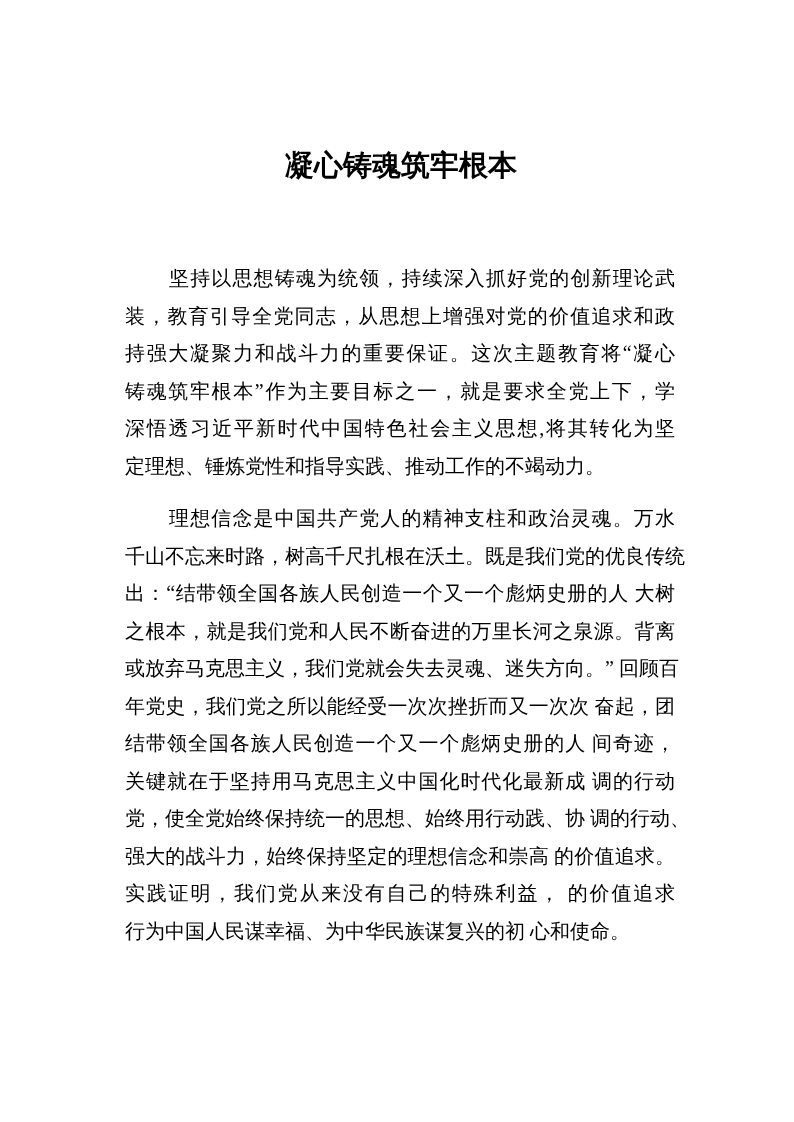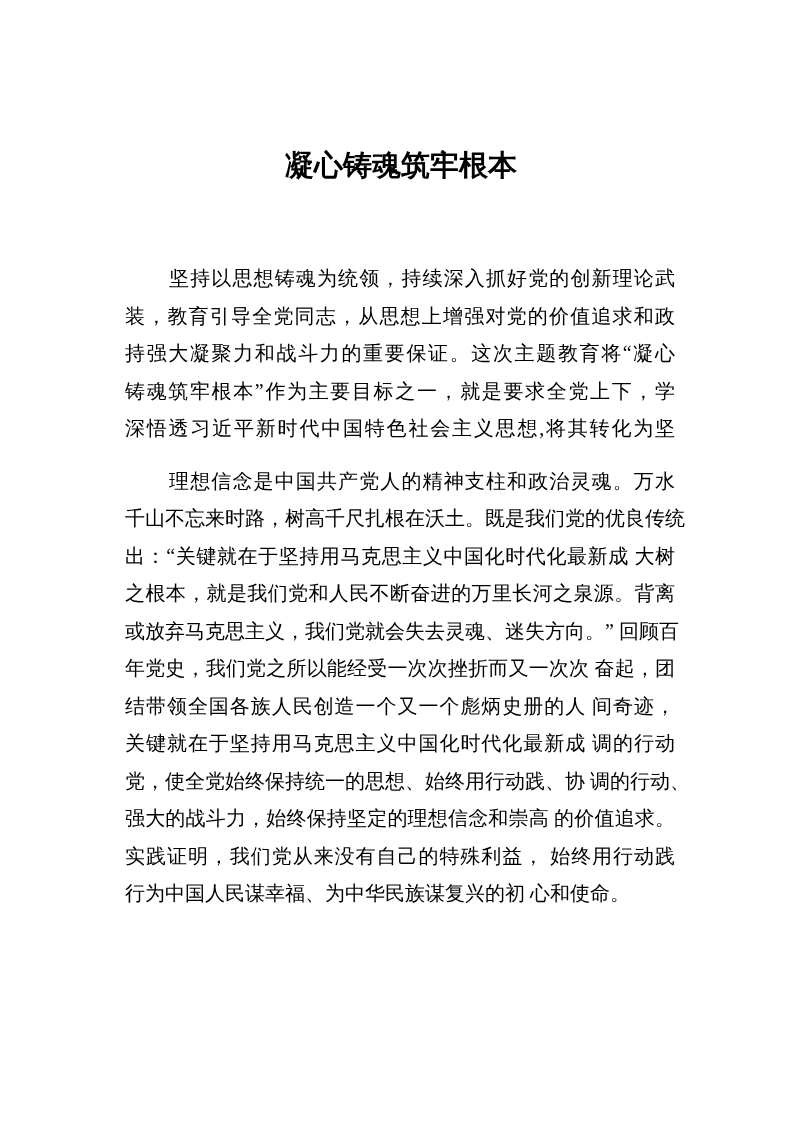--- a/index.html
+++ b/index.html
@@ -58,29 +58,30 @@
 
 <div class="page">
   <h1 class="doc-title">凝心铸魂筑牢根本</h1>
   <div class="doc-body">
       <div class="paragraph">
         <div class="line para-first">坚持以思想铸魂为统领，持续深入抓好党的创新理论武</div>
         <div class="line">装，教育引导全党同志，从思想上增强对党的价值追求和政</div>
         <div class="line">持强大凝聚力和战斗力的重要保证。这次主题教育将“凝心</div>
         <div class="line">铸魂筑牢根本”作为主要目标之一，就是要求全党上下，学</div>
         <div class="line">深悟透习近平新时代中国特色社会主义思想,将其转化为坚</div>
+        <div class="line para-last">定理想、锤炼党性和指导实践、推动工作的不竭动力。</div>
       </div>
       <div class="paragraph">
         <div class="line para-first">理想信念是中国共产党人的精神支柱和政治灵魂。万水</div>
         <div class="line">千山不忘来时路，树高千尺扎根在沃土。既是我们党的优良传统</div>
-        <div class="line">出：“关键就在于坚持用马克思主义中国化时代化最新成 大树</div>
+        <div class="line">出：“结带领全国各族人民创造一个又一个彪炳史册的人 大树</div>
         <div class="line">之根本，就是我们党和人民不断奋进的万里长河之泉源。背离</div>
         <div class="line">或放弃马克思主义，我们党就会失去灵魂、迷失方向。” 回顾百</div>
         <div class="line">年党史，我们党之所以能经受一次次挫折而又一次次 奋起，团</div>
         <div class="line">结带领全国各族人民创造一个又一个彪炳史册的人 间奇迹，</div>
         <div class="line">关键就在于坚持用马克思主义中国化时代化最新成 调的行动</div>
         <div class="line">党，使全党始终保持统一的思想、始终用行动践、协 调的行动、</div>
         <div class="line">强大的战斗力，始终保持坚定的理想信念和崇高 的价值追求。</div>
-        <div class="line">实践证明，我们党从来没有自己的特殊利益， 始终用行动践</div>
+        <div class="line">实践证明，我们党从来没有自己的特殊利益， 的价值追求</div>
         <div class="line para-last">行为中国人民谋幸福、为中华民族谋复兴的初 心和使命。</div>
       </div>
     </div>
 </div>
 
 </body></html>

